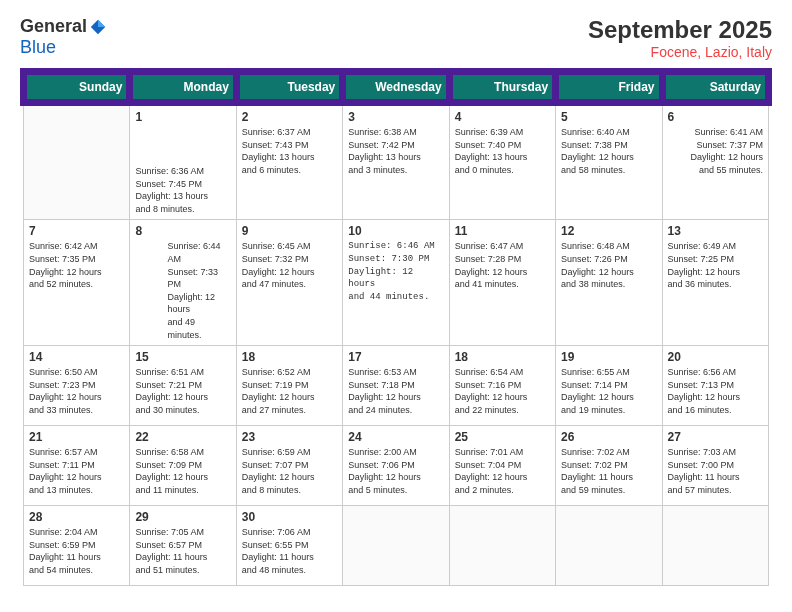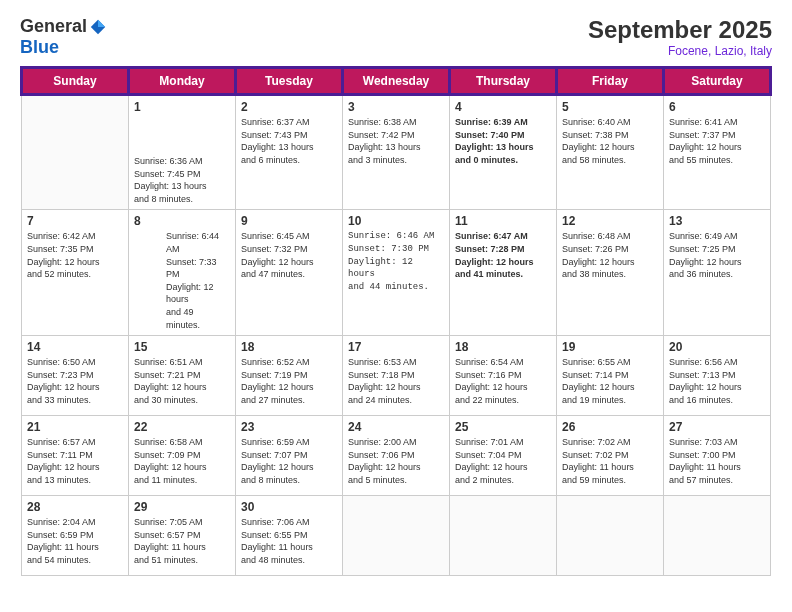--- a/index.html
+++ b/index.html
@@ -33,55 +33,55 @@
       align-items: center;
       gap: 0;
     }
     .logo-general {
       font-size: 18px;
       font-weight: bold;
       color: #333;
     }
     .logo-blue {
       font-size: 18px;
-      font-weight: bold;
+      font-weight: normal;
       color: #1565c0;
     }
     .logo-icon {
       width: 18px;
       height: 18px;
       margin-left: 2px;
     }
     .title-block {
       text-align: right;
     }
     .main-title {
       font-size: 24px;
       font-weight: bold;
       color: #333;
     }
     .subtitle {
-      font-size: 12px;
-      color: #6d28d9;
+      font-size: 14px;
+      color: #ef4444;
     }
     .calendar {
       flex: 1;
       border: 1px solid #ccc;
       border-collapse: collapse;
       width: 100%;
       table-layout: fixed;
     }
     .calendar th {
-      background: #be185d;
+      background: #0f766e;
       color: #fff;
       font-size: 12px;
       font-weight: bold;
       padding: 5px 4px;
-      text-align: center;
-      border: 3px solid #4c1d95;
+      text-align: right;
+      border: 7px solid #4c1d95;
     }
     .calendar td {
       border: 1px solid #ccc;
       vertical-align: top;
       padding: 4px 5px;
       font-size: 9.5px;
       color: #333;
       height: 80px;
     }
     .day-num {
@@ -152,35 +152,35 @@
           </td>
           <td>
             <span class="day-num">3</span>
             <div class="day-info" style="white-space: pre-line;">Sunrise: 6:38 AM
 Sunset: 7:42 PM
 Daylight: 13 hours
 and 3 minutes.</div>
           </td>
           <td>
             <span class="day-num">4</span>
-            <div class="day-info" style="white-space: pre-line; font-weight: bold;">Sunrise: 6:39 AM
+            <div class="day-info" style="white-space: pre-line;">Sunrise: 6:39 AM
 Sunset: 7:40 PM
 Daylight: 13 hours
 and 0 minutes.</div>
           </td>
           <td>
             <span class="day-num">5</span>
             <div class="day-info" style="white-space: pre-line;">Sunrise: 6:40 AM
 Sunset: 7:38 PM
 Daylight: 12 hours
 and 58 minutes.</div>
           </td>
           <td>
             <span class="day-num">6</span>
-            <div class="day-info" style="white-space: pre-line;">Sunrise: 6:41 AM
+            <div class="day-info" style="white-space: pre-line; text-align: right;">Sunrise: 6:41 AM
 Sunset: 7:37 PM
 Daylight: 12 hours
 and 55 minutes.</div>
           </td>
         </tr>
         <tr>
           <td>
             <span class="day-num">7</span>
             <div class="day-info" style="white-space: pre-line;">Sunrise: 6:42 AM
 Sunset: 7:35 PM
@@ -203,21 +203,21 @@
           </td>
           <td>
             <span class="day-num">10</span>
             <div class="day-info" style="white-space: pre-line; font-family: Liberation Mono, monospace;">Sunrise: 6:46 AM
 Sunset: 7:30 PM
 Daylight: 12 hours
 and 44 minutes.</div>
           </td>
           <td>
             <span class="day-num">11</span>
-            <div class="day-info" style="white-space: pre-line; font-weight: bold;">Sunrise: 6:47 AM
+            <div class="day-info" style="white-space: pre-line;">Sunrise: 6:47 AM
 Sunset: 7:28 PM
 Daylight: 12 hours
 and 41 minutes.</div>
           </td>
           <td>
             <span class="day-num">12</span>
             <div class="day-info" style="white-space: pre-line;">Sunrise: 6:48 AM
 Sunset: 7:26 PM
 Daylight: 12 hours
 and 38 minutes.</div>

